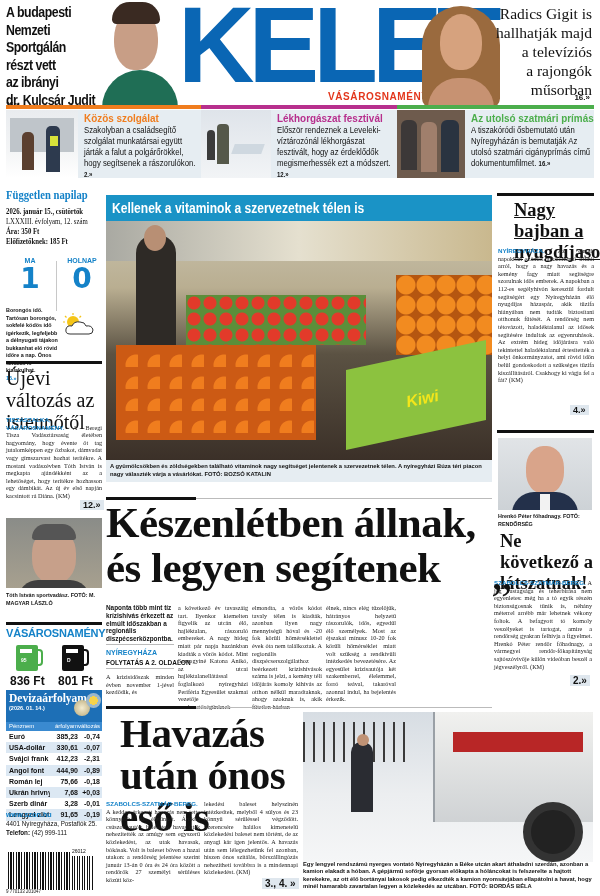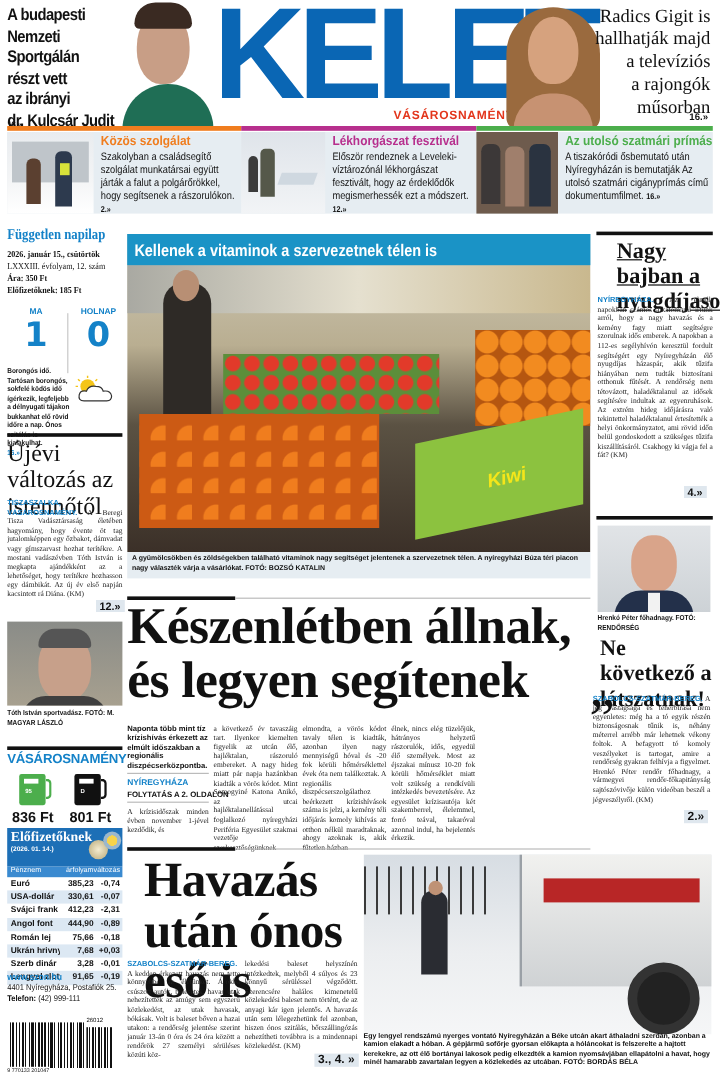--- a/index.html
+++ b/index.html
@@ -230,21 +230,21 @@
     <div class="pump-screen"></div>
     <div class="pump-lbl">D</div>
     <div class="pump-hose" style="border-color:#111;"></div>
   </div>
   <div class="fuel-price" style="left:10px;top:674px;">836 Ft</div>
   <div class="fuel-price" style="left:58px;top:674px;">801 Ft</div>
 </section>
 
 <section class="fx" style="top:690px;">
   <div class="fx-head">
-    <div class="fx-title">Előfizetőknek</div>
+    <div class="fx-title">Devizaárfolyam</div>
     <div class="fx-date">(2026. 01. 14.)</div>
     <div class="coin" style="left:68px;top:10px;width:16px;height:16px;background:radial-gradient(#f4ecd0,#b8a878);"></div>
     <div class="coin" style="left:80px;top:3px;width:15px;height:15px;background:radial-gradient(#f7d34a 40%,#9bb7cc 42%);"></div>
   </div>
   <div class="fx-cols">
     <div class="fx-c1">Pénznem</div>
     <div class="fx-c2">árfolyam</div>
     <div class="fx-c3">változás</div>
   </div>
   <div>

